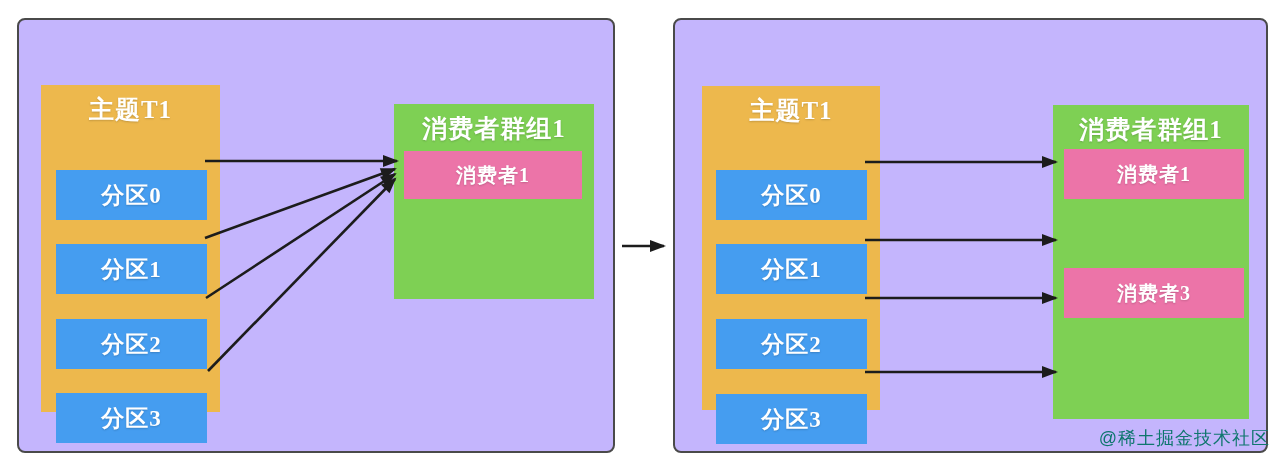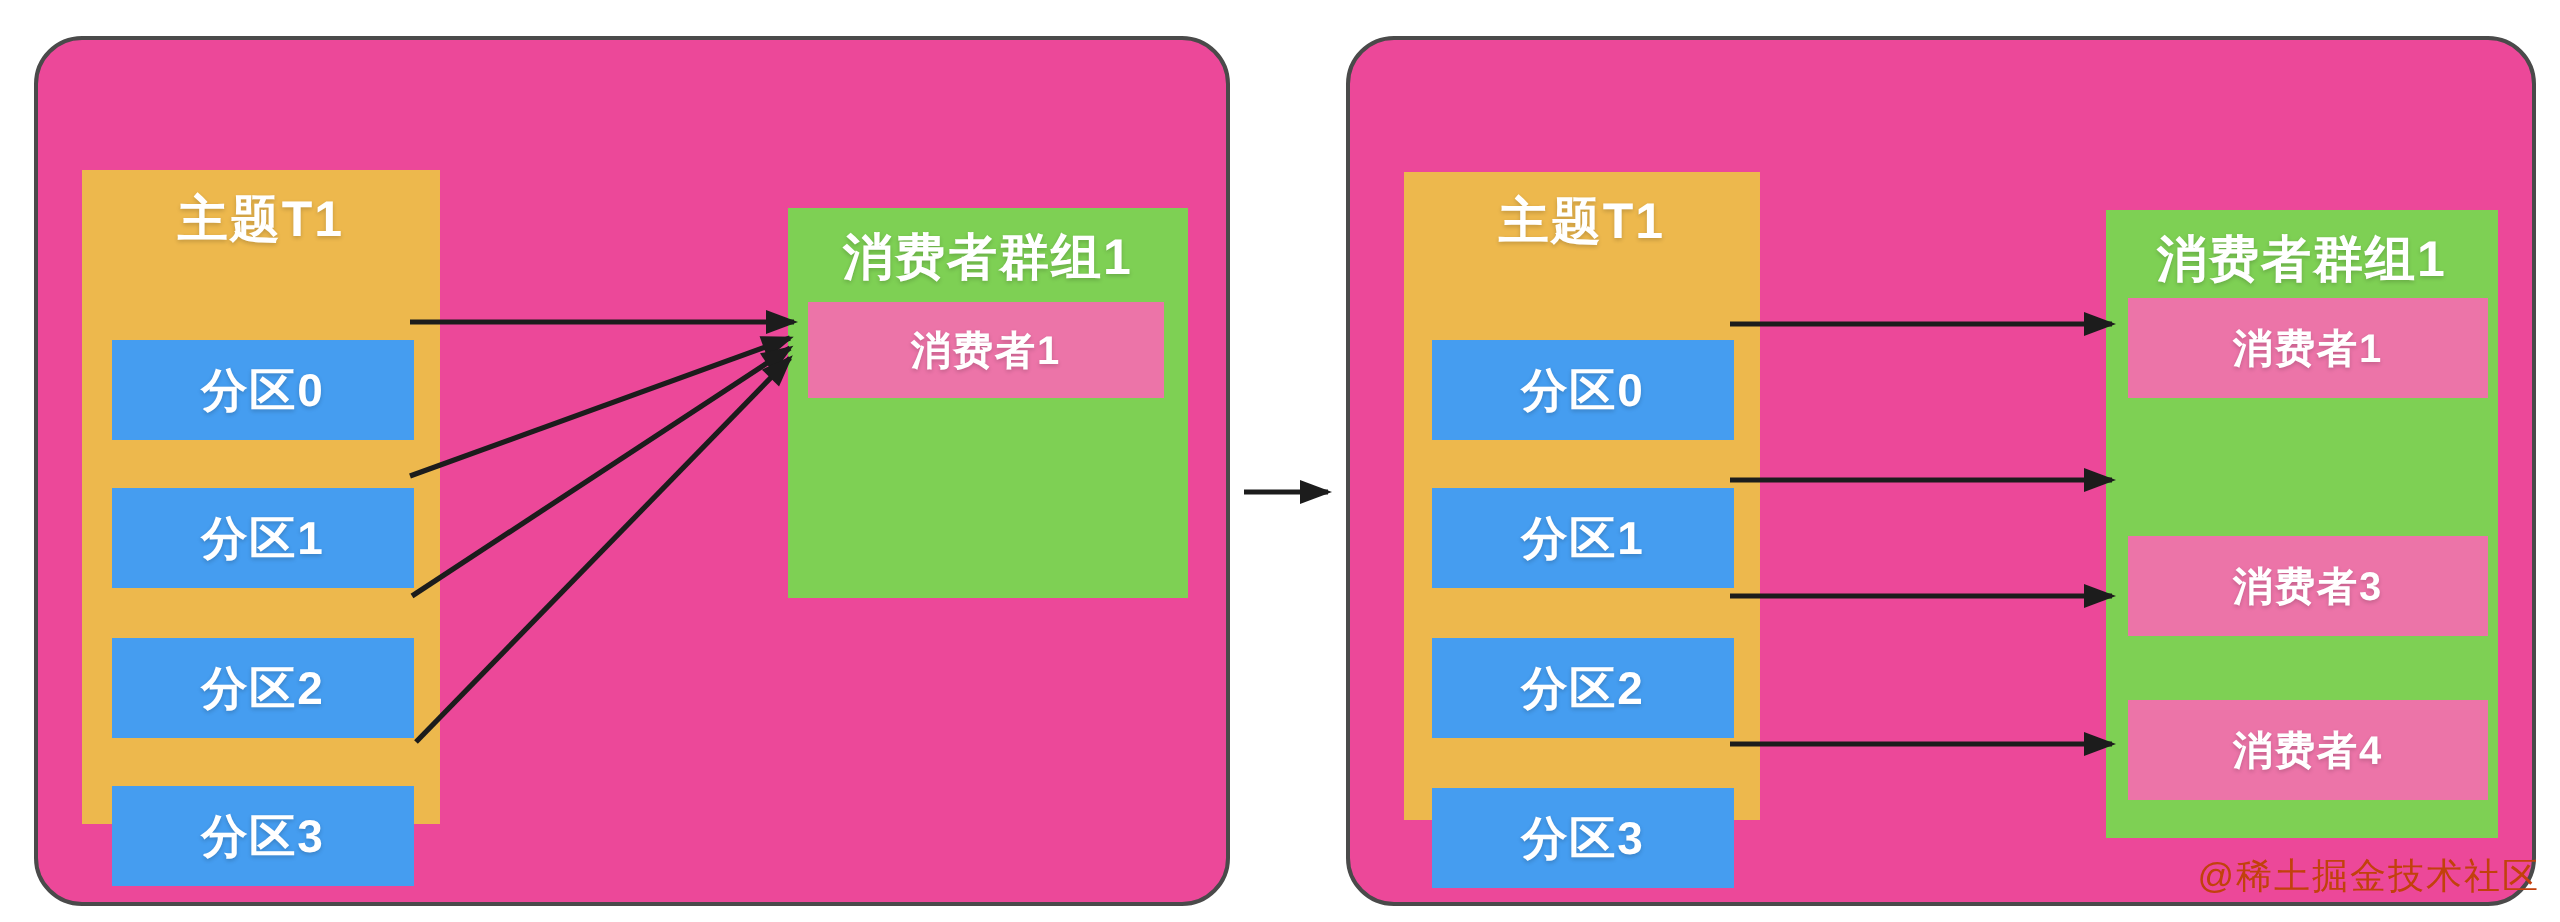--- a/index.html
+++ b/index.html
@@ -7,22 +7,23 @@
     position:relative;
     width:1280px;height:461px;
     background:#ffffff;
     overflow:hidden;
     font-family:"Liberation Sans","DejaVu Sans",sans-serif;
   }
   .panel{
     position:absolute;
     box-sizing:border-box;
     border:2.5px solid #4a4a4a;
-    border-radius:24px;
-    background:#ec4899;
+    border-radius:8px;
+    background:#c4b5fd;
+    font-family:Liberation Serif, serif;
   }
   .panel-before{left:17px;top:18px;width:598px;height:435px;}
   .panel-after{left:673px;top:18px;width:595px;height:435px;}
 
   .topic-box{
     position:absolute;
     background:#edb84d;
   }
   .panel-before .topic-box{left:22px;top:65px;width:179px;height:327px;}
   .panel-after  .topic-box{left:27px;top:66px;width:178px;height:324px;}
@@ -81,21 +82,21 @@
 
   .arrows-layer{
     position:absolute;left:0;top:0;width:1280px;height:461px;
     pointer-events:none;
   }
   .watermark{
     position:absolute;
     right:10px;bottom:11px;
     font-size:18px;
     letter-spacing:1px;
-    color:#c2410c;
+    color:#0f766e;
     white-space:nowrap;
   }
 </style>
 </head>
 <body>
 
 <div class="canvas">
 
   <section class="panel panel-before">
     <div class="topic-box">
@@ -116,21 +117,20 @@
       <div class="box-title">主题T1</div>
       <div class="partition p0">分区0</div>
       <div class="partition p1">分区1</div>
       <div class="partition p2">分区2</div>
       <div class="partition p3">分区3</div>
     </div>
     <div class="group-box">
       <div class="box-title">消费者群组1</div>
       <div class="consumer c0">消费者1</div>
       <div class="consumer c2">消费者3</div>
-      <div class="consumer c3">消费者4</div>
     </div>
   </section>
 
   <svg class="arrows-layer" viewBox="0 0 1280 461" xmlns="http://www.w3.org/2000/svg">
     <defs>
       <marker id="ah" markerUnits="userSpaceOnUse" markerWidth="18" markerHeight="14" refX="15" refY="7" orient="auto">
         <path d="M1,1 L17,7 L1,13 Z" fill="#1c1c1c"></path>
       </marker>
     </defs>
     <g stroke="#1c1c1c" stroke-width="2.6" fill="none">

